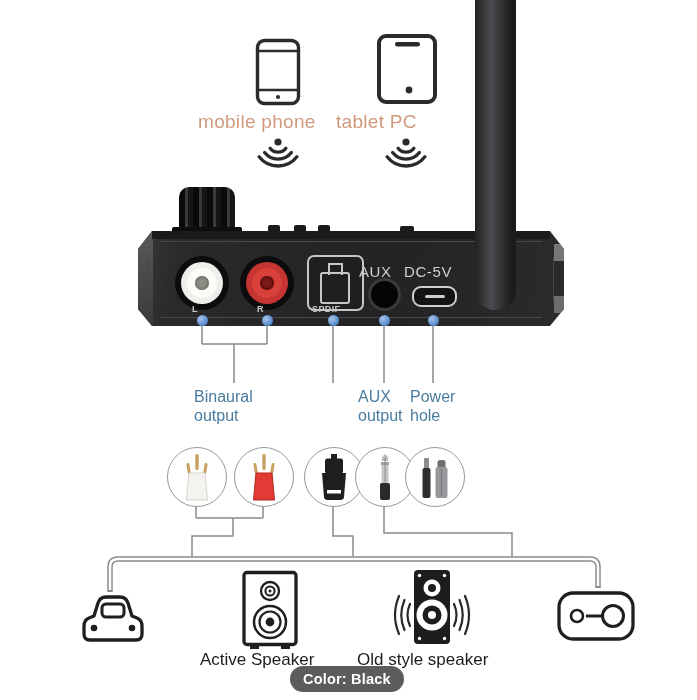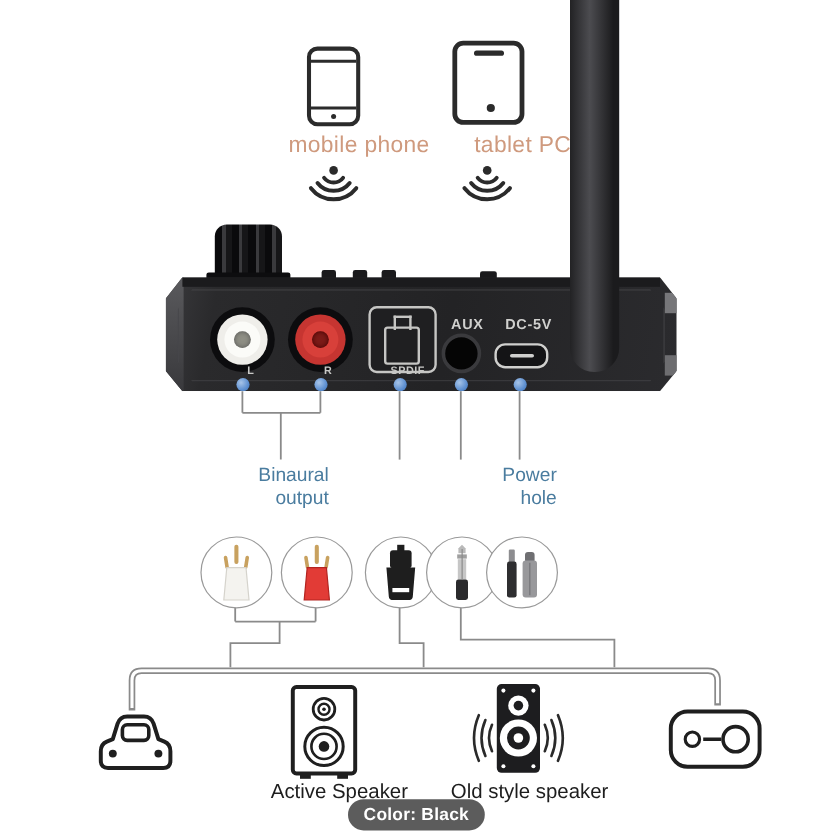--- a/index.html
+++ b/index.html
@@ -1,19 +1,19 @@
 <!DOCTYPE html>
 <html><head>
 <meta charset="utf-8">
 <style>
   html,body{margin:0;padding:0;background:#e9e9e9;}
   #stage{position:relative;width:697px;height:700px;background:#ffffff;overflow:hidden;
          font-family:"Liberation Sans", sans-serif;}
   .abs{position:absolute;}
-  .ctr{text-align:right;}
+  .ctr{text-align:left;}
 
   
   .src-label{font-size:19px;font-weight:500;color:#cf9a7e;letter-spacing:.3px;}
 
   
   #dev-body{left:138px;top:231px;width:426px;height:95px;
     background:linear-gradient(100deg,#3a3a3d 0%,#2a2a2c 10%,#232325 55%,#2b2b2e 100%);
     clip-path:polygon(3.3% 0,96.7% 0,100% 19%,100% 82%,96.7% 100%,3.3% 100%,0 82%,0 19%);}
   .facet-l{left:0;top:0;width:15px;height:95px;background:linear-gradient(#5a5a5d,#39393c);}
   .facet-r1{right:0;top:13px;width:10px;height:17px;background:#77777a;}
@@ -36,21 +36,21 @@
   .rca-hole{width:14px;height:14px;}
 
   
   .spdif{left:169px;top:24px;width:53px;height:52px;border:2px solid #c6c6c4;border-radius:7px;background:#1f1f21;}
   .spdif-tab{left:19px;top:6px;width:11px;height:10px;border:2px solid #c6c6c4;border-bottom:none;}
   .spdif-inner{left:11px;top:15px;width:26px;height:28px;border:2px solid #c6c6c4;border-radius:3px;}
 
   .aux-jack{left:230px;top:47px;width:27px;height:27px;border-radius:50%;background:#050505;border:3px solid #3a3a3d;}
   .usb-port{left:274px;top:55px;width:41px;height:17px;border:2.5px solid #d0d0ce;border-radius:9px;background:#141416;display:grid;place-items:center;}
   .usb-slot{width:20px;height:3px;background:#d0d0ce;border-radius:2px;}
-  .port-txt{font-size:12px;font-weight:bold;color:#d0d0ce;letter-spacing:.6px;}
+  .port-txt{font-size:15px;font-weight:normal;color:#d0d0ce;letter-spacing:.6px;}
   .port-letter{font-size:9px;font-weight:bold;color:#c8c8c6;letter-spacing:.4px;}
   .port-dot{width:11px;height:11px;border-radius:50%;
     background:radial-gradient(circle at 35% 35%,#a7c4e8,#5d8fd0 60%,#3f6fb0);}
 
   
   .callout{font-size:16px;font-weight:500;color:#4a7c9f;line-height:19px;}
 
   
   .conn{width:58px;height:58px;border:1.5px solid #999;border-radius:50%;background:#fff;
         display:grid;place-items:center;top:447px;}
@@ -161,20 +161,21 @@
       <path d="M196 506 V518 M263 506 V518 M196 518 H263 M233 518 V536 H192 V556"></path>
       <path d="M333 506 V536 H353 V556"></path>
       <path d="M384 506 V533 H512 V556"></path>
     </g>
 
     <path d="M110 592 L110 567 Q110 559 118 559 L590 559 Q598 559 598 567 L598 588" fill="none" stroke="#8a8a8a" stroke-width="5.5"></path>
     <path d="M110 590 L110 567 Q110 559 118 559 L590 559 Q598 559 598 567 L598 586" fill="none" stroke="#ffffff" stroke-width="2.6"></path>
   </svg>
 
   <div class="abs ctr callout" style="left:194px;top:387px;width:80px">Binaural output</div>
+  <div class="abs ctr callout" style="left:358px;top:387px;width:60px">AUX output</div>
   <div class="abs ctr callout" style="left:410px;top:387px;width:54px">Power hole</div>
 
   <div class="abs conn" style="left:167px">
     <svg width="40" height="48" viewBox="0 0 40 48">
       <rect x="18.3" y="1" width="3.4" height="16" rx="1.6" fill="#c8a15f"></rect>
       <rect x="10" y="10" width="3" height="11" rx="1.5" fill="#c8a15f" transform="rotate(-9 11.5 15)"></rect>
       <rect x="27" y="10" width="3" height="11" rx="1.5" fill="#c8a15f" transform="rotate(9 28.5 15)"></rect>
       <path d="M12 20 L28 20 L30.5 47 L9.5 47 Z" fill="#f4f3ef" stroke="#d5d3cc" stroke-width="1"></path>
     </svg>
   </div>

